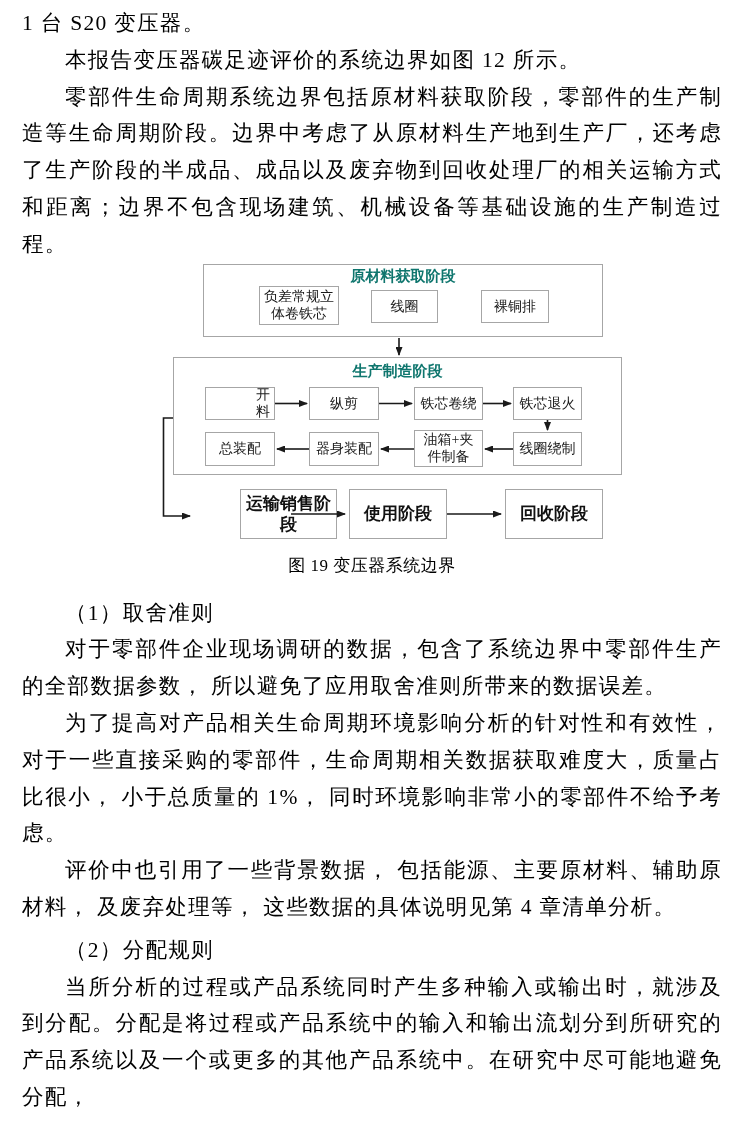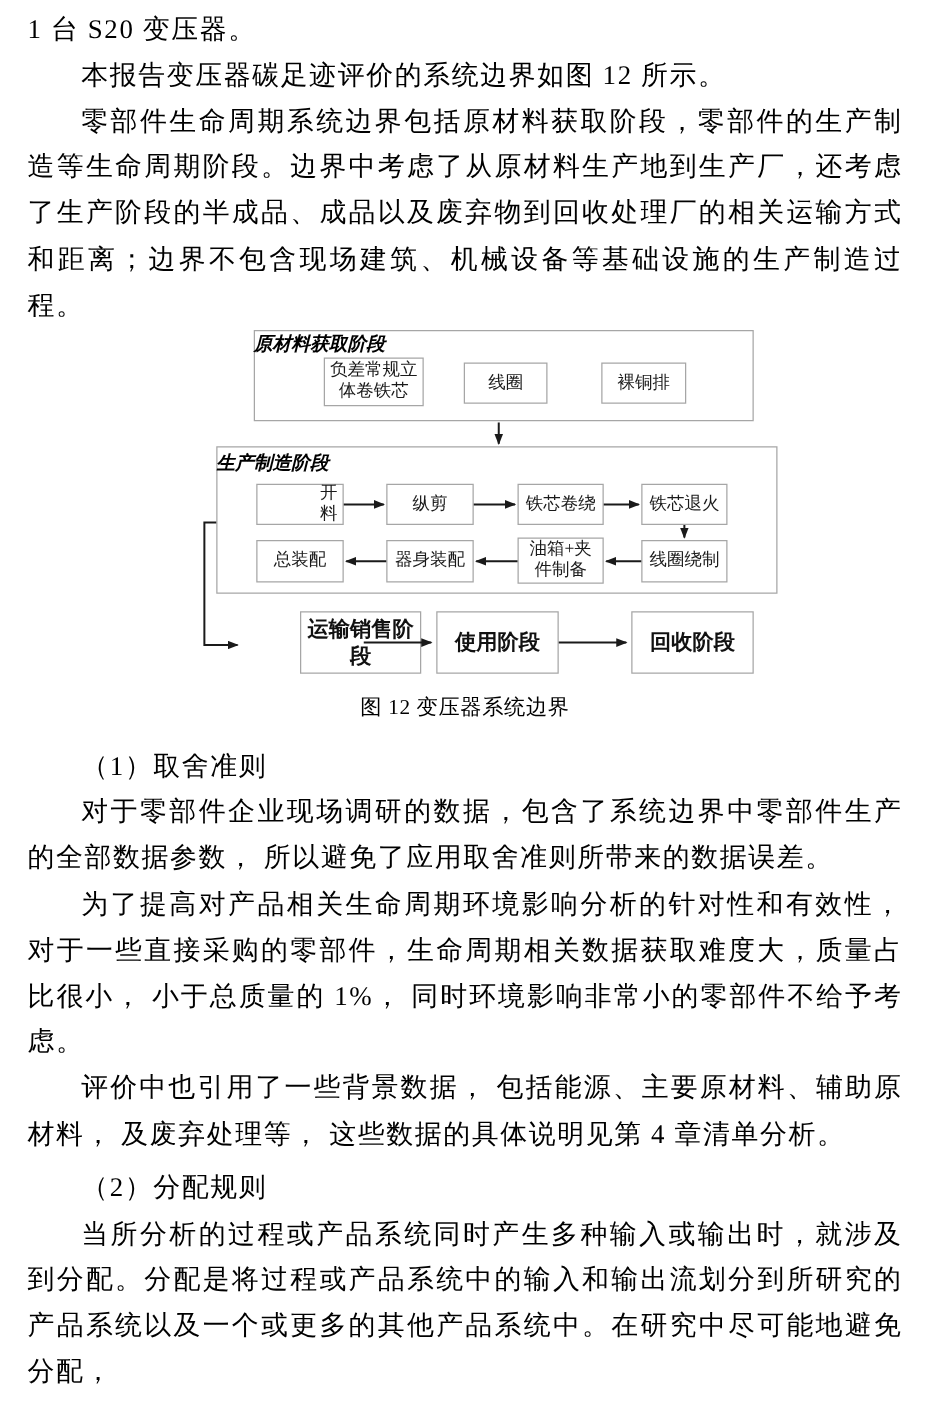--- a/index.html
+++ b/index.html
@@ -37,22 +37,22 @@
     border:1px solid #a6a6a6;background:#ffffff;
     display:flex;align-items:center;justify-content:center;
     text-align:center;white-space:pre-line;
     font-size:14px;line-height:17px;color:#1a1a1a;
   }
   .stage-outline{
     position:absolute;box-sizing:border-box;
     border:1px solid #a6a6a6;background:#ffffff;
   }
   .stage-title{
-    position:absolute;
-    font-weight:bold;font-size:15px;line-height:18px;color:#000000;font-style:italic;
+    position:absolute;text-align:center;
+    font-weight:bold;font-size:15px;line-height:18px;color:#0f766e;
   }
   .fbox.big{font-size:17px;font-weight:bold;line-height:21px;color:#111;}
   .fig-caption{
     position:absolute;left:0;top:292px;width:100%;
     text-align:center;font-size:17px;line-height:22px;color:#000;
     letter-spacing:0.5px;
   }
   .arrows{position:absolute;left:0;top:0;width:743px;height:313px;pointer-events:none;}
 </style>
 </head>
@@ -109,21 +109,21 @@
           <line x1="525.5" y1="157" x2="525.5" y2="167" marker-end="url(#ah)"></line>
           <line x1="491" y1="186" x2="463" y2="186" marker-end="url(#ah)"></line>
           <line x1="392" y1="186" x2="359" y2="186" marker-end="url(#ah)"></line>
           <line x1="287" y1="186" x2="255" y2="186" marker-end="url(#ah)"></line>
           <polyline points="151,155 141.5,155 141.5,253 168,253" marker-end="url(#ah)"></polyline>
           <line x1="269" y1="251" x2="323" y2="251" marker-end="url(#ah)"></line>
           <line x1="425" y1="251" x2="479" y2="251" marker-end="url(#ah)"></line>
         </g>
       </svg>
 
-      <div class="fig-caption">图 12  变压器系统边界</div>
+      <div class="fig-caption">图 19  变压器系统边界</div>
     </div>
 
     <p class="body indent" style="margin-top:19px;">（1）取舍准则</p>
     <p class="body indent">对于零部件企业现场调研的数据，包含了系统边界中零部件生产的全部数据参数， 所以避免了应用取舍准则所带来的数据误差。</p>
     <p class="body indent">为了提高对产品相关生命周期环境影响分析的针对性和有效性，对于一些直接采购的零部件，生命周期相关数据获取难度大，质量占比很小， 小于总质量的 1%， 同时环境影响非常小的零部件不给予考虑。</p>
     <p class="body indent">评价中也引用了一些背景数据， 包括能源、主要原材料、辅助原材料， 及废弃处理等， 这些数据的具体说明见第 4 章清单分析。</p>
     <p class="body indent" style="margin-top:6px;">（2）分配规则</p>
     <p class="body indent">当所分析的过程或产品系统同时产生多种输入或输出时，就涉及到分配。分配是将过程或产品系统中的输入和输出流划分到所研究的产品系统以及一个或更多的其他产品系统中。在研究中尽可能地避免分配，</p>
 
   </div>

